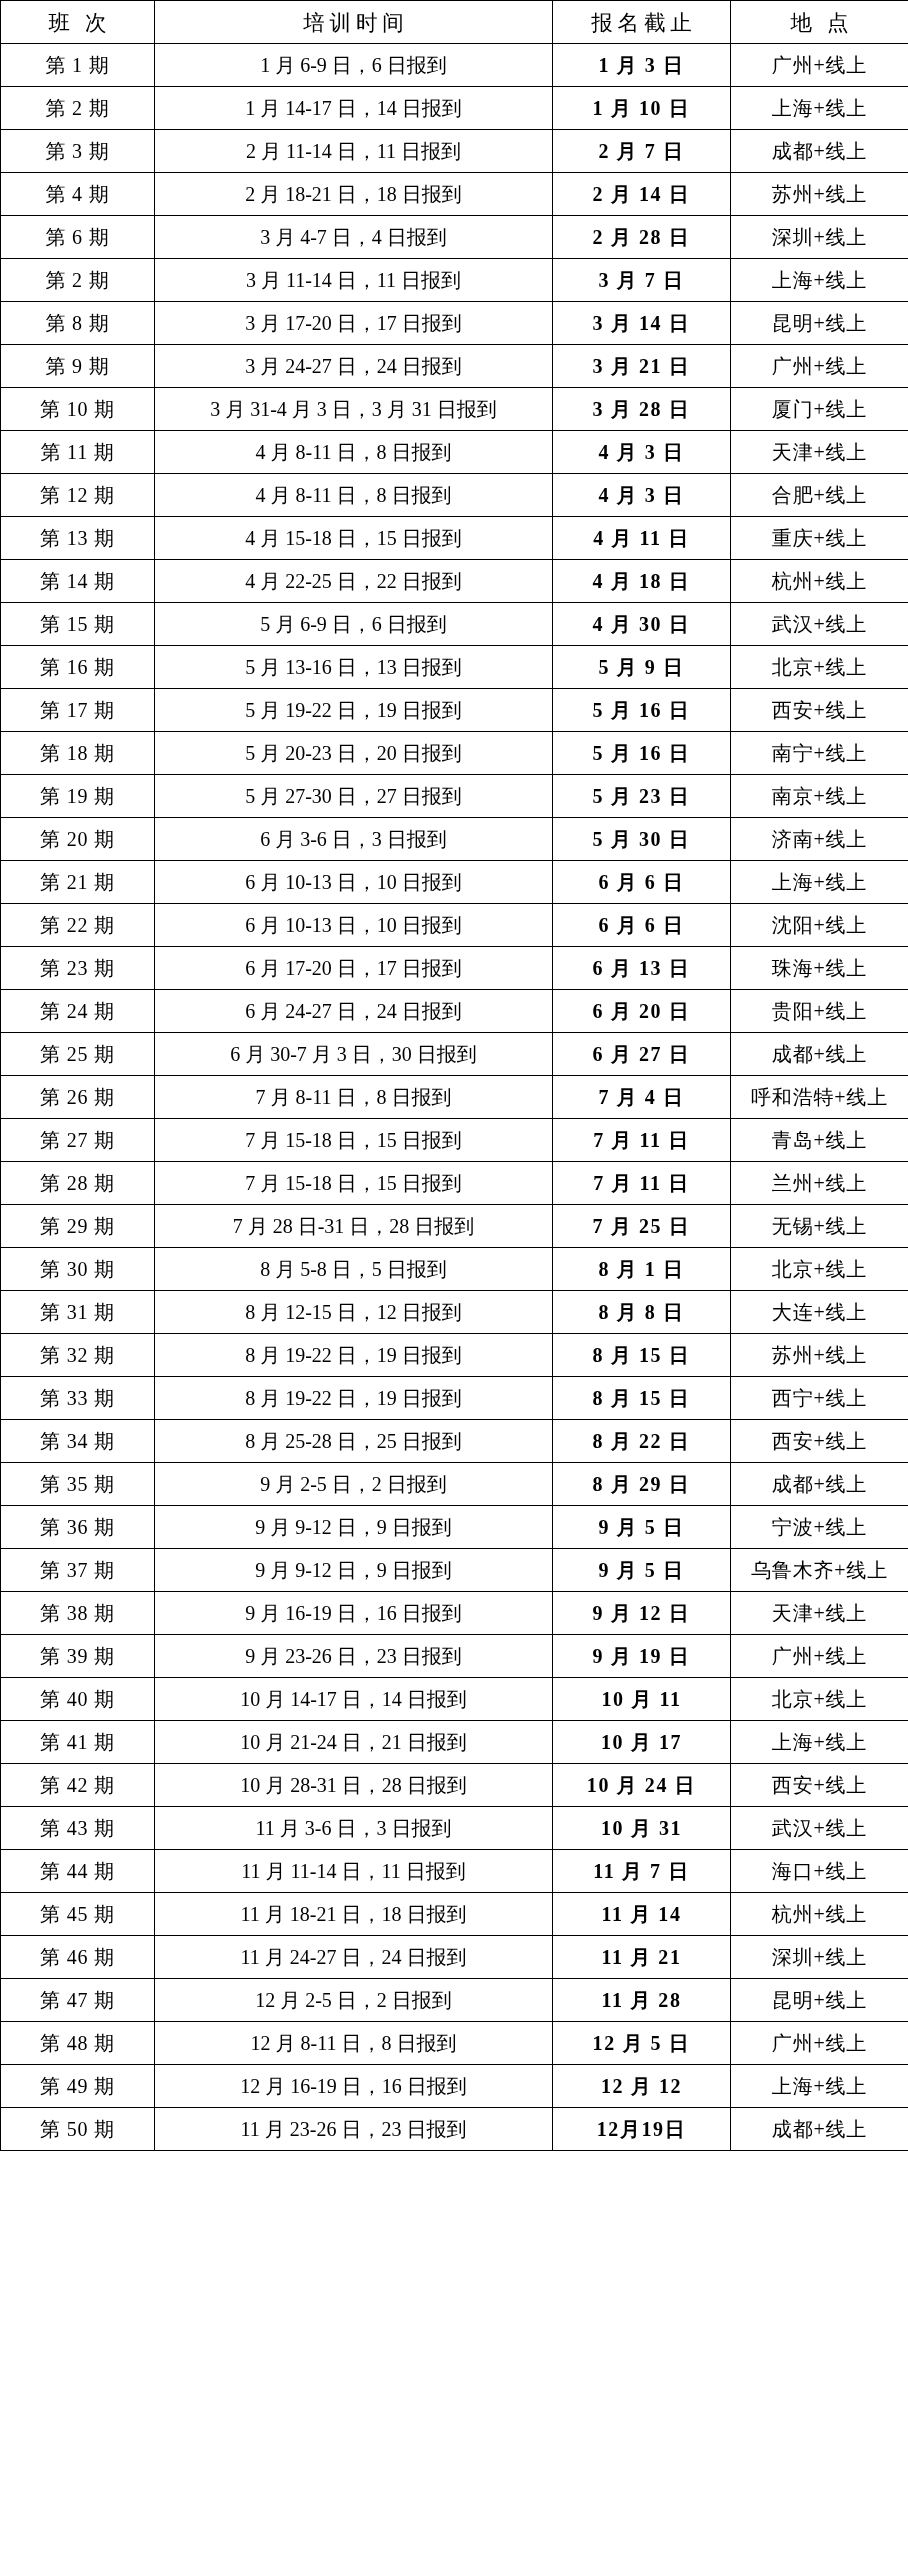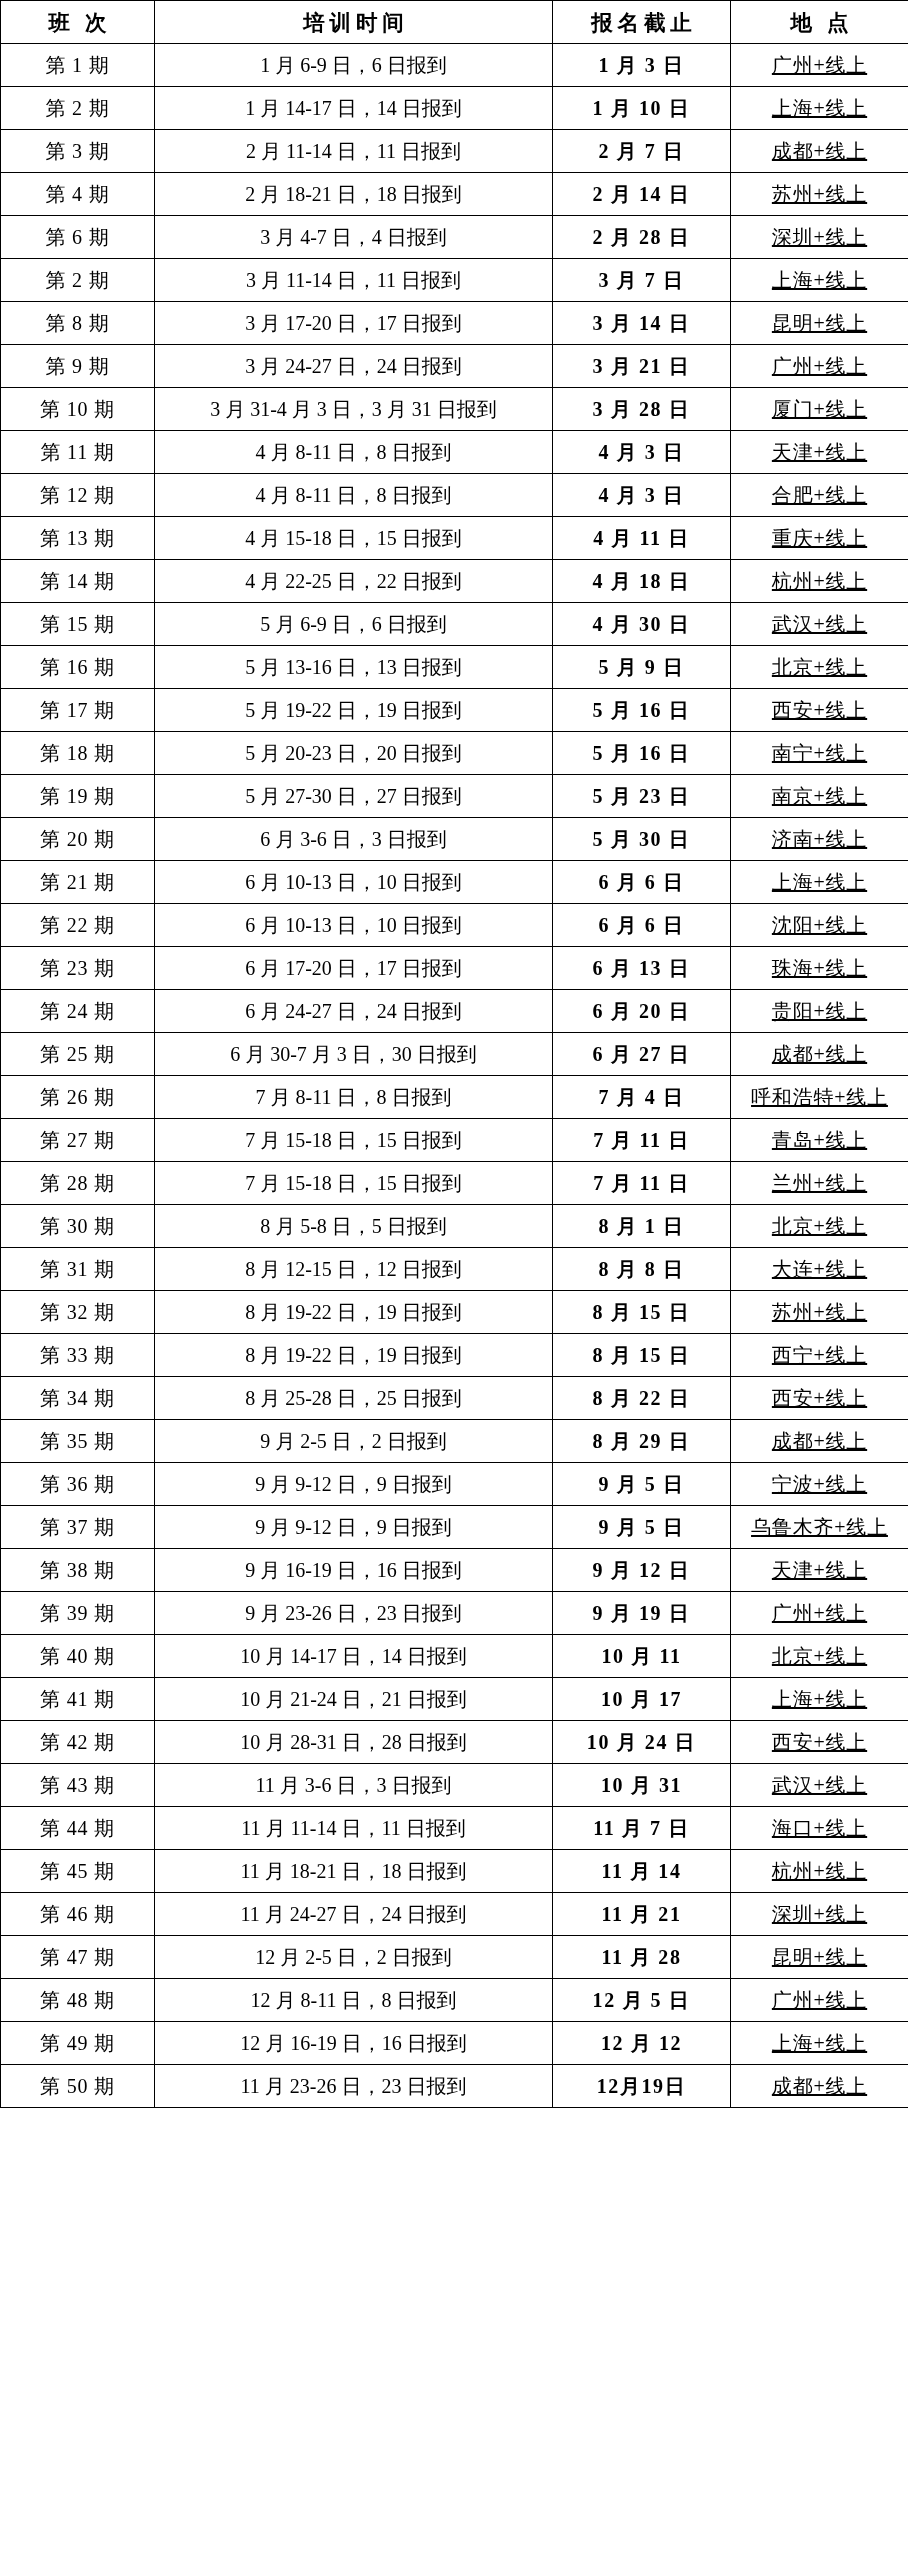--- a/index.html
+++ b/index.html
@@ -27,40 +27,39 @@
     border: 0.8px solid #000000;
     text-align: center;
     vertical-align: middle;
     height: 42px;
     padding: 0 1.6px;
     white-space: nowrap;
     overflow: hidden;
   }
   #schedule-table th {
     font-size: 21.5px;
-    font-weight: bold;
+    font-weight: normal;
     letter-spacing: 4.8px;
     text-indent: 4.8px;
   }
   #schedule-table td {
     font-size: 20px;
   }
   td.col-term {
     letter-spacing: 0.8px;
   }
   td.col-time {
     letter-spacing: 0px;
   }
   td.col-deadline {
     letter-spacing: 1.6px;
     font-weight: bold;
   }
   td.col-place {
     letter-spacing: 0.8px;
-    text-decoration: underline;
   }
   
   td.shrink-sm { font-size: 17.5px; }
 </style>
 </head>
 <body>
 
 <table id="schedule-table">
   <colgroup>
     <col class="c0">
@@ -233,20 +232,26 @@
         <td class="col-deadline">7 月 11 日</td>
         <td class="col-place">青岛+线上</td>
       </tr>
       <tr>
         <td class="col-term">第 28 期</td>
         <td class="col-time">7 月 15-18 日，15 日报到</td>
         <td class="col-deadline">7 月 11 日</td>
         <td class="col-place">兰州+线上</td>
       </tr>
       <tr>
+        <td class="col-term">第 29 期</td>
+        <td class="col-time">7 月 28 日-31 日，28 日报到</td>
+        <td class="col-deadline">7 月 25 日</td>
+        <td class="col-place">无锡+线上</td>
+      </tr>
+      <tr>
         <td class="col-term">第 30 期</td>
         <td class="col-time">8 月 5-8 日，5 日报到</td>
         <td class="col-deadline">8 月 1 日</td>
         <td class="col-place">北京+线上</td>
       </tr>
       <tr>
         <td class="col-term">第 31 期</td>
         <td class="col-time">8 月 12-15 日，12 日报到</td>
         <td class="col-deadline">8 月 8 日</td>
         <td class="col-place">大连+线上</td>

